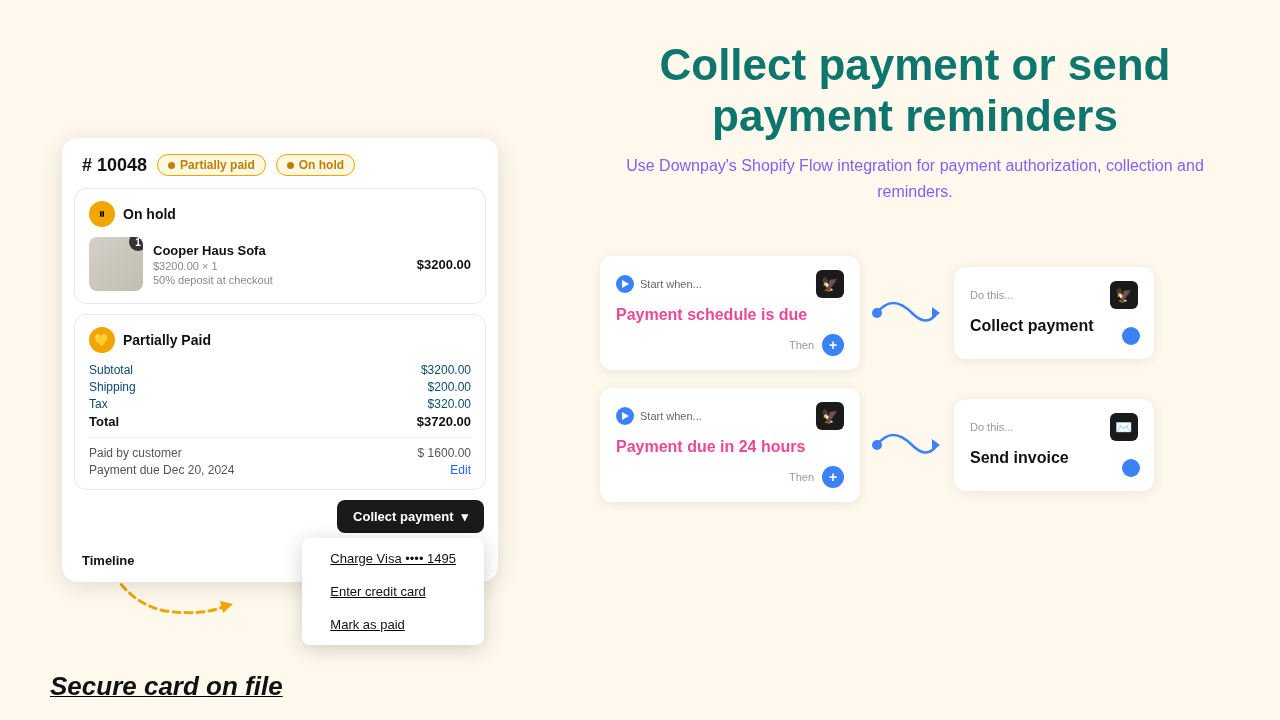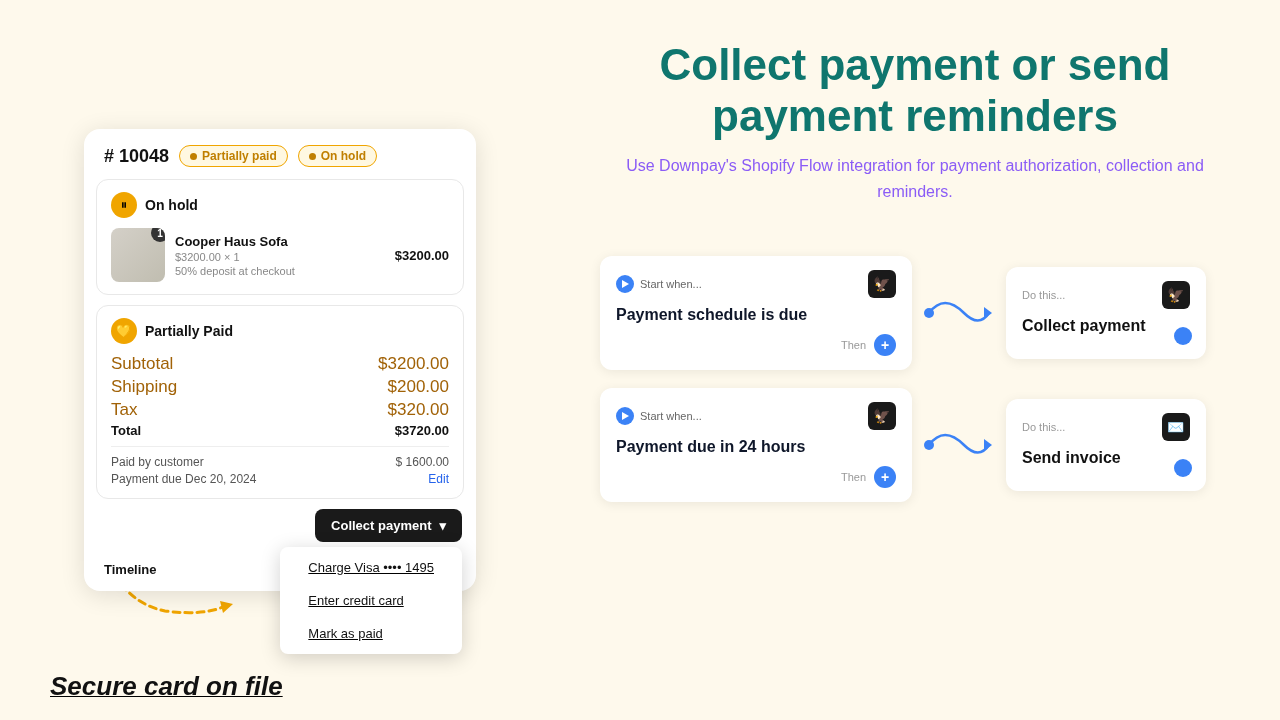--- a/index.html
+++ b/index.html
@@ -19,21 +19,21 @@
       position: relative;
       display: flex;
       align-items: center;
       justify-content: center;
       flex-shrink: 0;
     }
 
     .order-card {
       background: #fff;
       border-radius: 16px;
-      width: 392px;
+      width: 436px;
       box-shadow: 0 4px 24px rgba(0,0,0,0.12);
       overflow: visible;
       position: relative;
       z-index: 2;
     }
 
     .order-header {
       display: flex;
       align-items: center;
       gap: 10px;
@@ -196,22 +196,22 @@
 
     .partial-label {
       font-size: 14px;
       font-weight: 700;
       color: #111;
     }
 
     .line-row {
       display: flex;
       justify-content: space-between;
-      font-size: 17px;
-      color: #a16207;
+      font-size: 12px;
+      color: #0c4a6e;
       margin-bottom: 3px;
     }
 
     .line-row.total {
       font-weight: 700;
       color: #111;
       font-size: 13px;
       margin-top: 2px;
     }
 
@@ -334,21 +334,21 @@
     .flow-row {
       display: flex;
       align-items: center;
       gap: 12px;
     }
 
     .flow-card {
       background: #fff;
       border-radius: 12px;
       padding: 14px 16px;
-      width: 312px;
+      width: 260px;
       box-shadow: 0 2px 12px rgba(0,0,0,0.08);
       position: relative;
     }
 
     .flow-card-header {
       display: flex;
       align-items: center;
       justify-content: space-between;
       margin-bottom: 8px;
     }
@@ -387,21 +387,21 @@
       border-radius: 6px;
       display: flex;
       align-items: center;
       justify-content: center;
       font-size: 14px;
     }
 
     .flow-card-title {
       font-size: 16px;
       font-weight: 700;
-      color: #0f172a;
+      color: #ec4899;
       margin-bottom: 10px;
     }
 
     .flow-then-row {
       display: flex;
       align-items: center;
       justify-content: flex-end;
       gap: 8px;
     }
 

